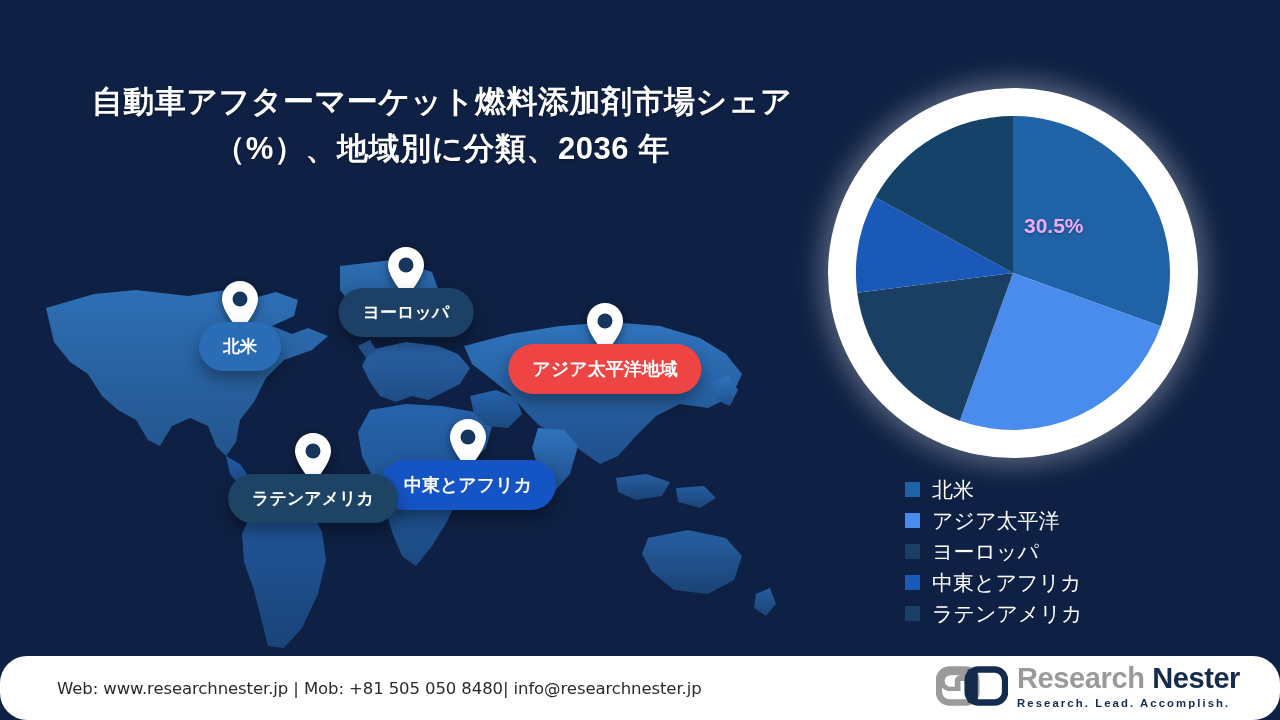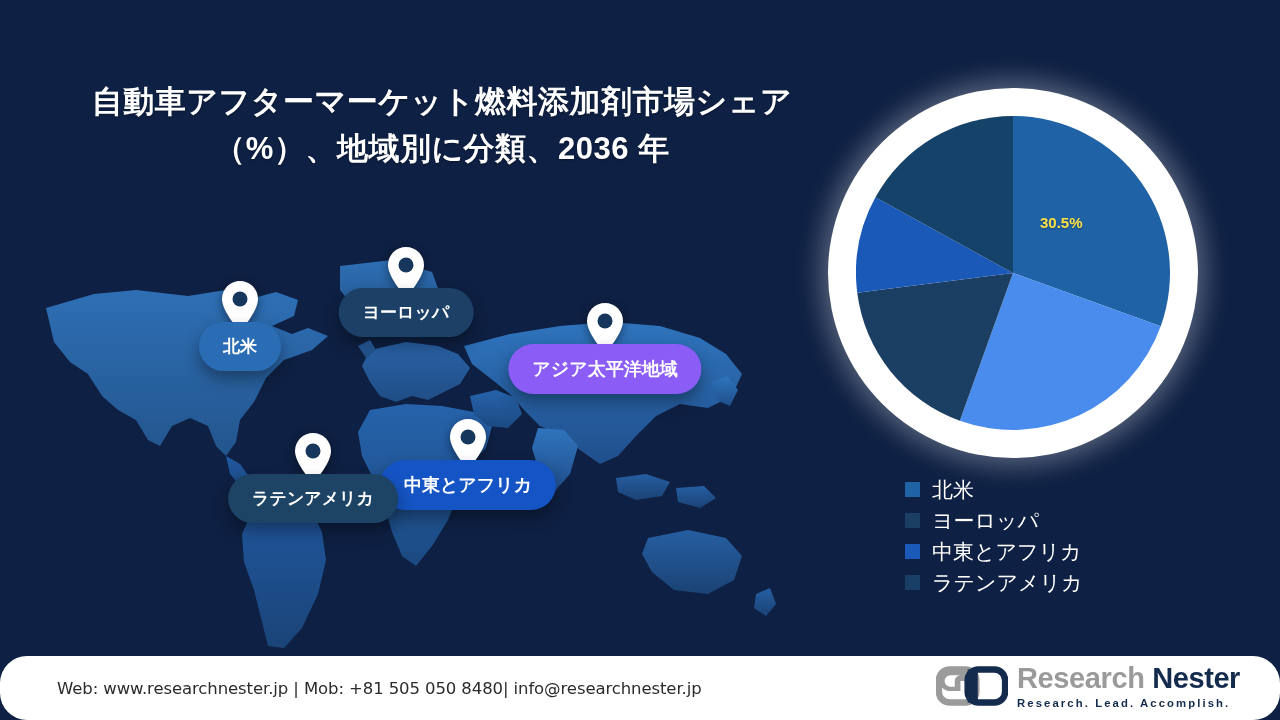--- a/index.html
+++ b/index.html
@@ -29,35 +29,35 @@
     filter:drop-shadow(0 3px 5px rgba(0,0,0,.45));
   }
   .pill {
     position:absolute; top:42px; left:50%; transform:translateX(-50%);
     white-space:nowrap; color:#fff; font-size:17px; font-weight:700;
     padding:13px 24px; border-radius:26px;
     box-shadow:0 8px 16px rgba(0,0,0,.35);
   }
   .pill.p-na   { background:#2a6db5; }
   .pill.p-eu   { background:#1d4166; }
-  .pill.p-apac { background:#8b5cf6; font-size:18px; }
+  .pill.p-apac { background:#ef4444; font-size:18px; }
   .pill.p-mea  { background:#1554c4; font-size:18px; }
   .pill.p-lat  { background:#1d4464; }
 
   
   #pie-panel { position:absolute; left:828px; top:88px; width:370px; height:370px; }
   #pie-halo {
     position:absolute; left:0; top:0; width:370px; height:370px;
     border-radius:50%; background:#ffffff;
     box-shadow:0 0 26px 8px rgba(255,255,255,.30);
   }
   #pie-svg { position:absolute; left:28px; top:28px; width:314px; height:314px; }
   #pie-label {
-    position:absolute; left:212px; top:126px;
-    color:#fde047; font-size:15px; font-weight:700;
+    position:absolute; left:196px; top:126px;
+    color:#f0abfc; font-size:21px; font-weight:700;
     text-shadow:0 1px 2px rgba(0,0,0,.3);
   }
 
   
   #legend { position:absolute; left:905px; top:474px; }
   .leg-row { display:flex; align-items:center; height:31px; }
   .leg-sw { width:15px; height:15px; flex:none; margin-right:12px; }
   .leg-tx { color:#ffffff; font-size:21px; line-height:1; }
 
   
@@ -211,20 +211,24 @@
   </svg>
   <div id="pie-label">30.5%</div>
 </div>
 
 <div id="legend">
     <div class="leg-row">
       <span class="leg-sw" style="background: rgb(31, 98, 165);"></span>
       <span class="leg-tx">北米</span>
     </div>
     <div class="leg-row">
+      <span class="leg-sw" style="background: rgb(74, 139, 238);"></span>
+      <span class="leg-tx">アジア太平洋</span>
+    </div>
+    <div class="leg-row">
       <span class="leg-sw" style="background: rgb(27, 62, 99);"></span>
       <span class="leg-tx">ヨーロッパ</span>
     </div>
     <div class="leg-row">
       <span class="leg-sw" style="background: rgb(26, 89, 184);"></span>
       <span class="leg-tx">中東とアフリカ</span>
     </div>
     <div class="leg-row">
       <span class="leg-sw" style="background: rgb(26, 63, 102);"></span>
       <span class="leg-tx">ラテンアメリカ</span>

